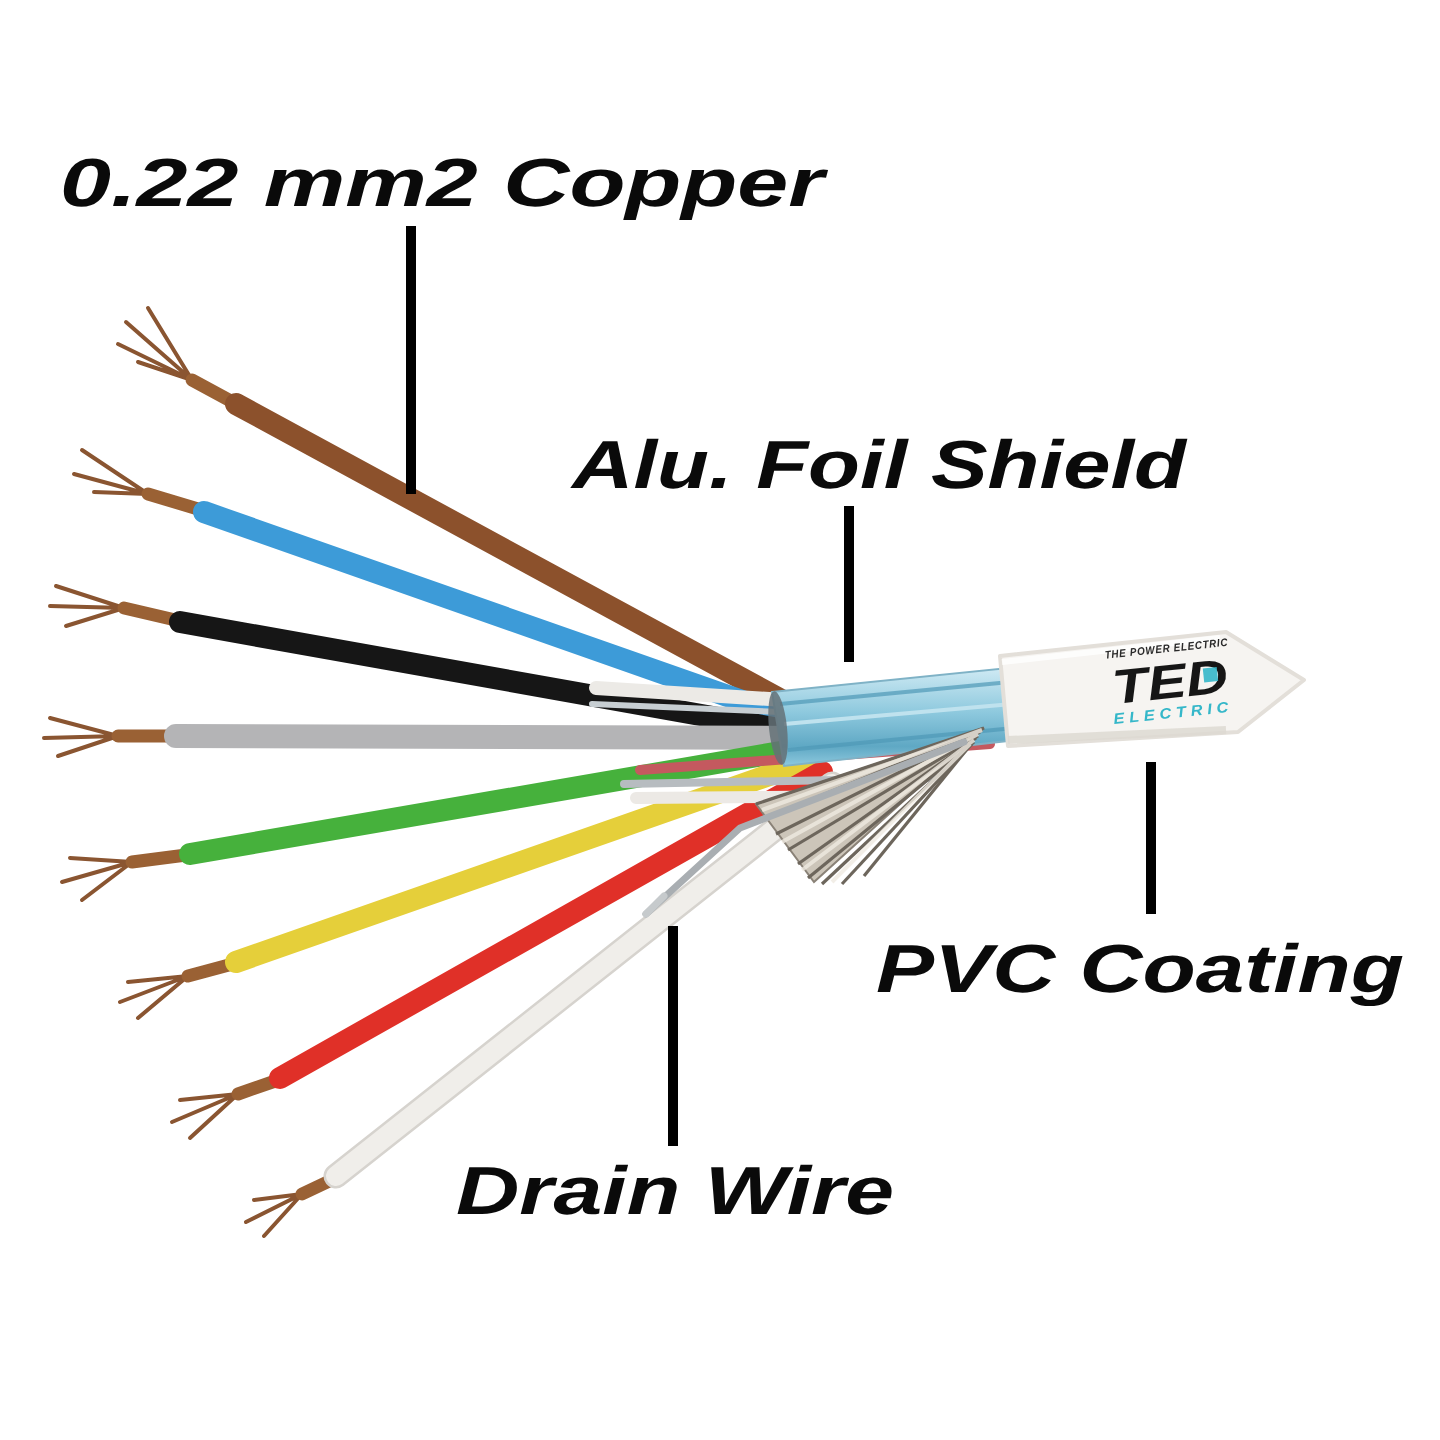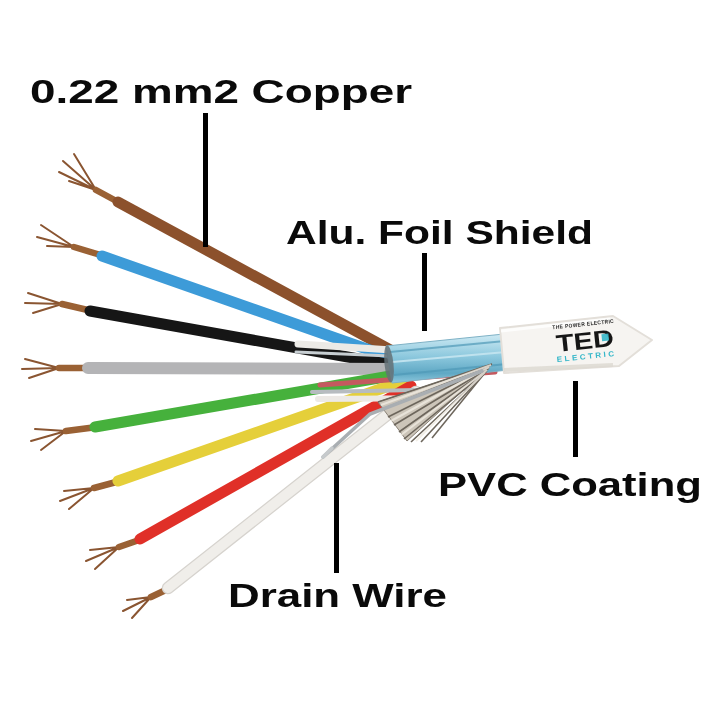--- a/index.html
+++ b/index.html
@@ -1,17 +1,17 @@
 <!DOCTYPE html>
 <html><head>
 <meta charset="utf-8">
 <style>
   html,body{margin:0;padding:0;background:#ffffff;}
   .stage{position:relative;width:720px;height:720px;background:#ffffff;overflow:hidden;
-         font-family:"Liberation Sans",sans-serif;}
+         font-family:"Liberation Sans",sans-serif;font-style:italic;}
   svg{display:block;}
   .lbl{font-family:"Liberation Sans",sans-serif;font-weight:bold;font-size:34px;fill:#0a0a0a;}
   .logo-brand{font-family:"Liberation Sans",sans-serif;font-weight:bold;font-size:24px;}
   .logo-sub{font-family:"Liberation Sans",sans-serif;font-weight:bold;font-size:7.5px;letter-spacing:2.2px;}
   .logo-tag{font-family:"Liberation Sans",sans-serif;font-weight:bold;font-size:5.5px;letter-spacing:.4px;fill:#2a2a2a;}
 </style>
 </head>
 <body>
 
 <div class="stage">

